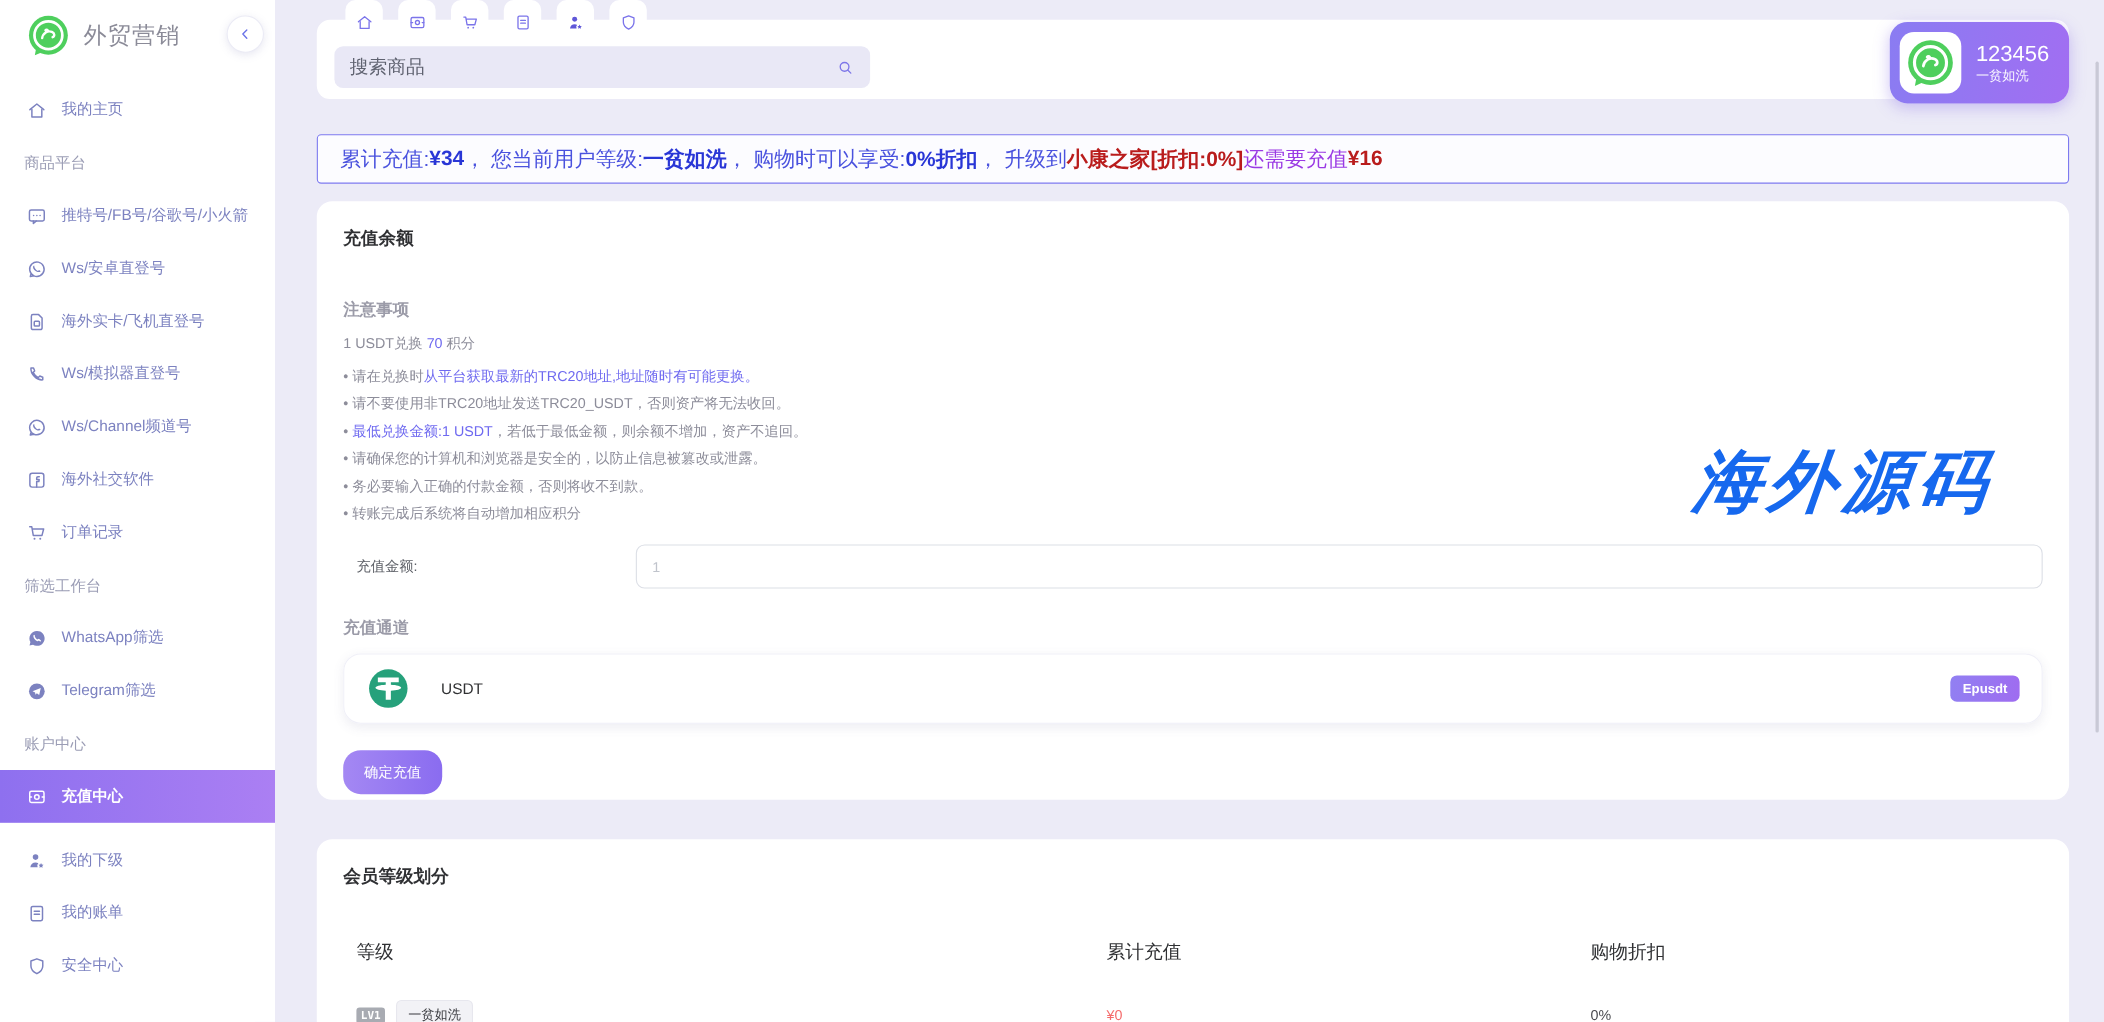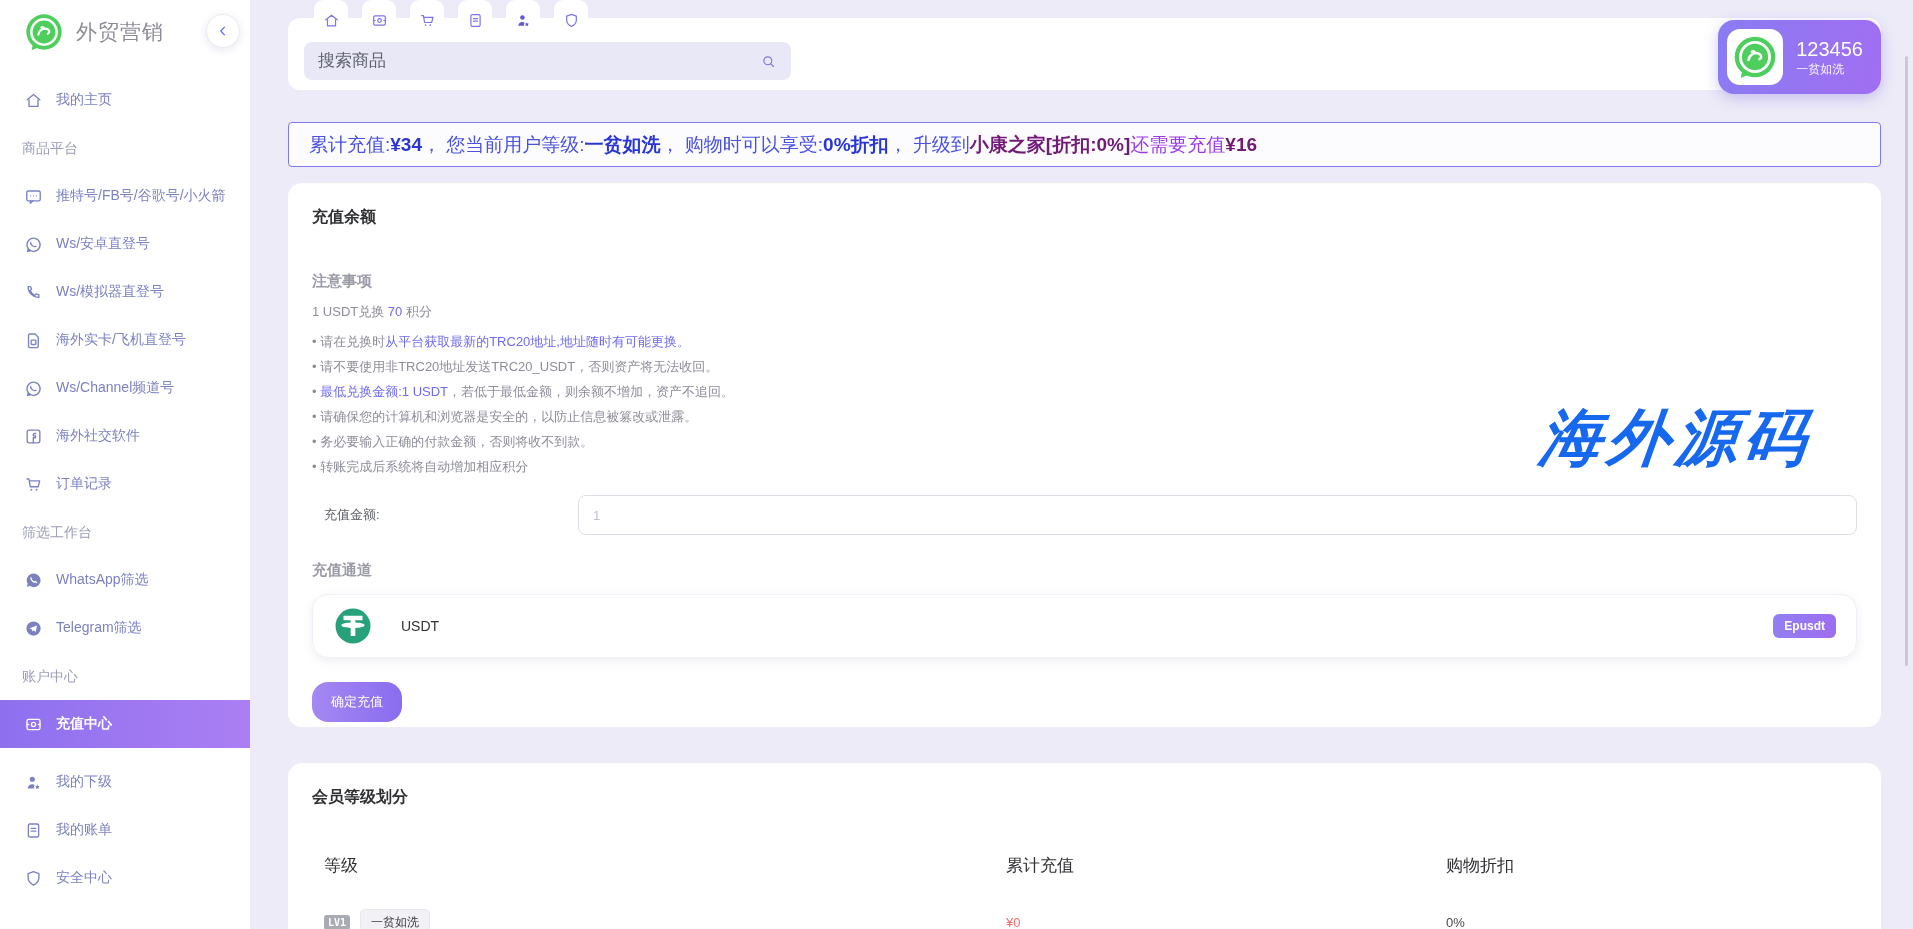--- a/index.html
+++ b/index.html
@@ -54,21 +54,21 @@
   .avatar .icon { width:46px; height:46px; }
   .user-meta { color:#fff; }
   .user-name { font-size:20px; line-height:24px; }
   .user-level { font-size:12px; line-height:16px; opacity:.95; }
 
   
   .alert { margin-top:32px; height:45px; background:#fcfcff; border:1px solid #7d7af0; border-radius:4px;
     display:flex; align-items:center; padding:0 20px; font-size:19px; color:#4a52de; }
   .alert .bold { font-weight:bold; color:#2936d6; }
   .alert .purple { color:#9a3ae4; }
-  .alert .bold.purple { color:#701a75; }
+  .alert .bold.purple { color:#b91c1c; }
 
   
   .card { background:#fff; border-radius:14px; padding:24px; }
   .card-recharge { margin-top:16px; height:544px; }
   .card-title { font-size:16px; color:#2f3033; }
   .sub-title { font-size:15px; color:#9b9ba8; }
   .notes-title { margin-top:44px; }
   .exchange-line { margin-top:12px; font-size:13px; color:#8d8d9a; }
   .purple-txt { color:#6f6af0; }
   .bullets { margin-top:8px; list-style:none; }
@@ -158,33 +158,33 @@
           <svg viewBox="0 0 24 24">
             <path d="M8.7 19.9a8.3 8.3 0 1 1 3.3 .7c-1.2 0-2.3-.25-3.3-.7zM8.7 19.9l-4.2 .9 1-3.9"></path>
             <path class="f" d="M9.2 8.4c-.6 1.8 1.6 4.9 4 5.9l1.4-1.1 1.8 1.4c-1.2 1.9-5.1 1-7.3-1.3-1.7-1.8-1.9-4-.9-4.9z"></path>
           </svg>
         </span>
         <span class="lbl">Ws/安卓直登号</span>
       </div>
       <div class="nav-item">
         <span class="icon">
           <svg viewBox="0 0 24 24">
-            <path d="M5.2 4.5h3l1.3 3.4-1.8 1.6a12 12 0 0 0 6 6l1.7-1.8 3.4 1.4v3c-6.9.6-14.2-6.7-13.6-13.6z"></path>
-          </svg>
-        </span>
-        <span class="lbl">Ws/模拟器直登号</span>
-      </div>
-      <div class="nav-item">
-        <span class="icon">
-          <svg viewBox="0 0 24 24">
             <path d="M7.5 3.8h6.5l4 4v11.4a1.8 1.8 0 0 1-1.8 1.8H7.5a1.8 1.8 0 0 1-1.8-1.8V5.6a1.8 1.8 0 0 1 1.8-1.8z"></path>
             <rect x="9" y="11.5" width="6" height="5.5" rx="1"></rect>
           </svg>
         </span>
         <span class="lbl">海外实卡/飞机直登号</span>
+      </div>
+      <div class="nav-item">
+        <span class="icon">
+          <svg viewBox="0 0 24 24">
+            <path d="M5.2 4.5h3l1.3 3.4-1.8 1.6a12 12 0 0 0 6 6l1.7-1.8 3.4 1.4v3c-6.9.6-14.2-6.7-13.6-13.6z"></path>
+          </svg>
+        </span>
+        <span class="lbl">Ws/模拟器直登号</span>
       </div>
       <div class="nav-item">
         <span class="icon">
           <svg viewBox="0 0 24 24">
             <path d="M8.7 19.9a8.3 8.3 0 1 1 3.3 .7c-1.2 0-2.3-.25-3.3-.7zM8.7 19.9l-4.2 .9 1-3.9"></path>
             <path class="f" d="M9.2 8.4c-.6 1.8 1.6 4.9 4 5.9l1.4-1.1 1.8 1.4c-1.2 1.9-5.1 1-7.3-1.3-1.7-1.8-1.9-4-.9-4.9z"></path>
           </svg>
         </span>
         <span class="lbl">Ws/Channel频道号</span>
       </div>

